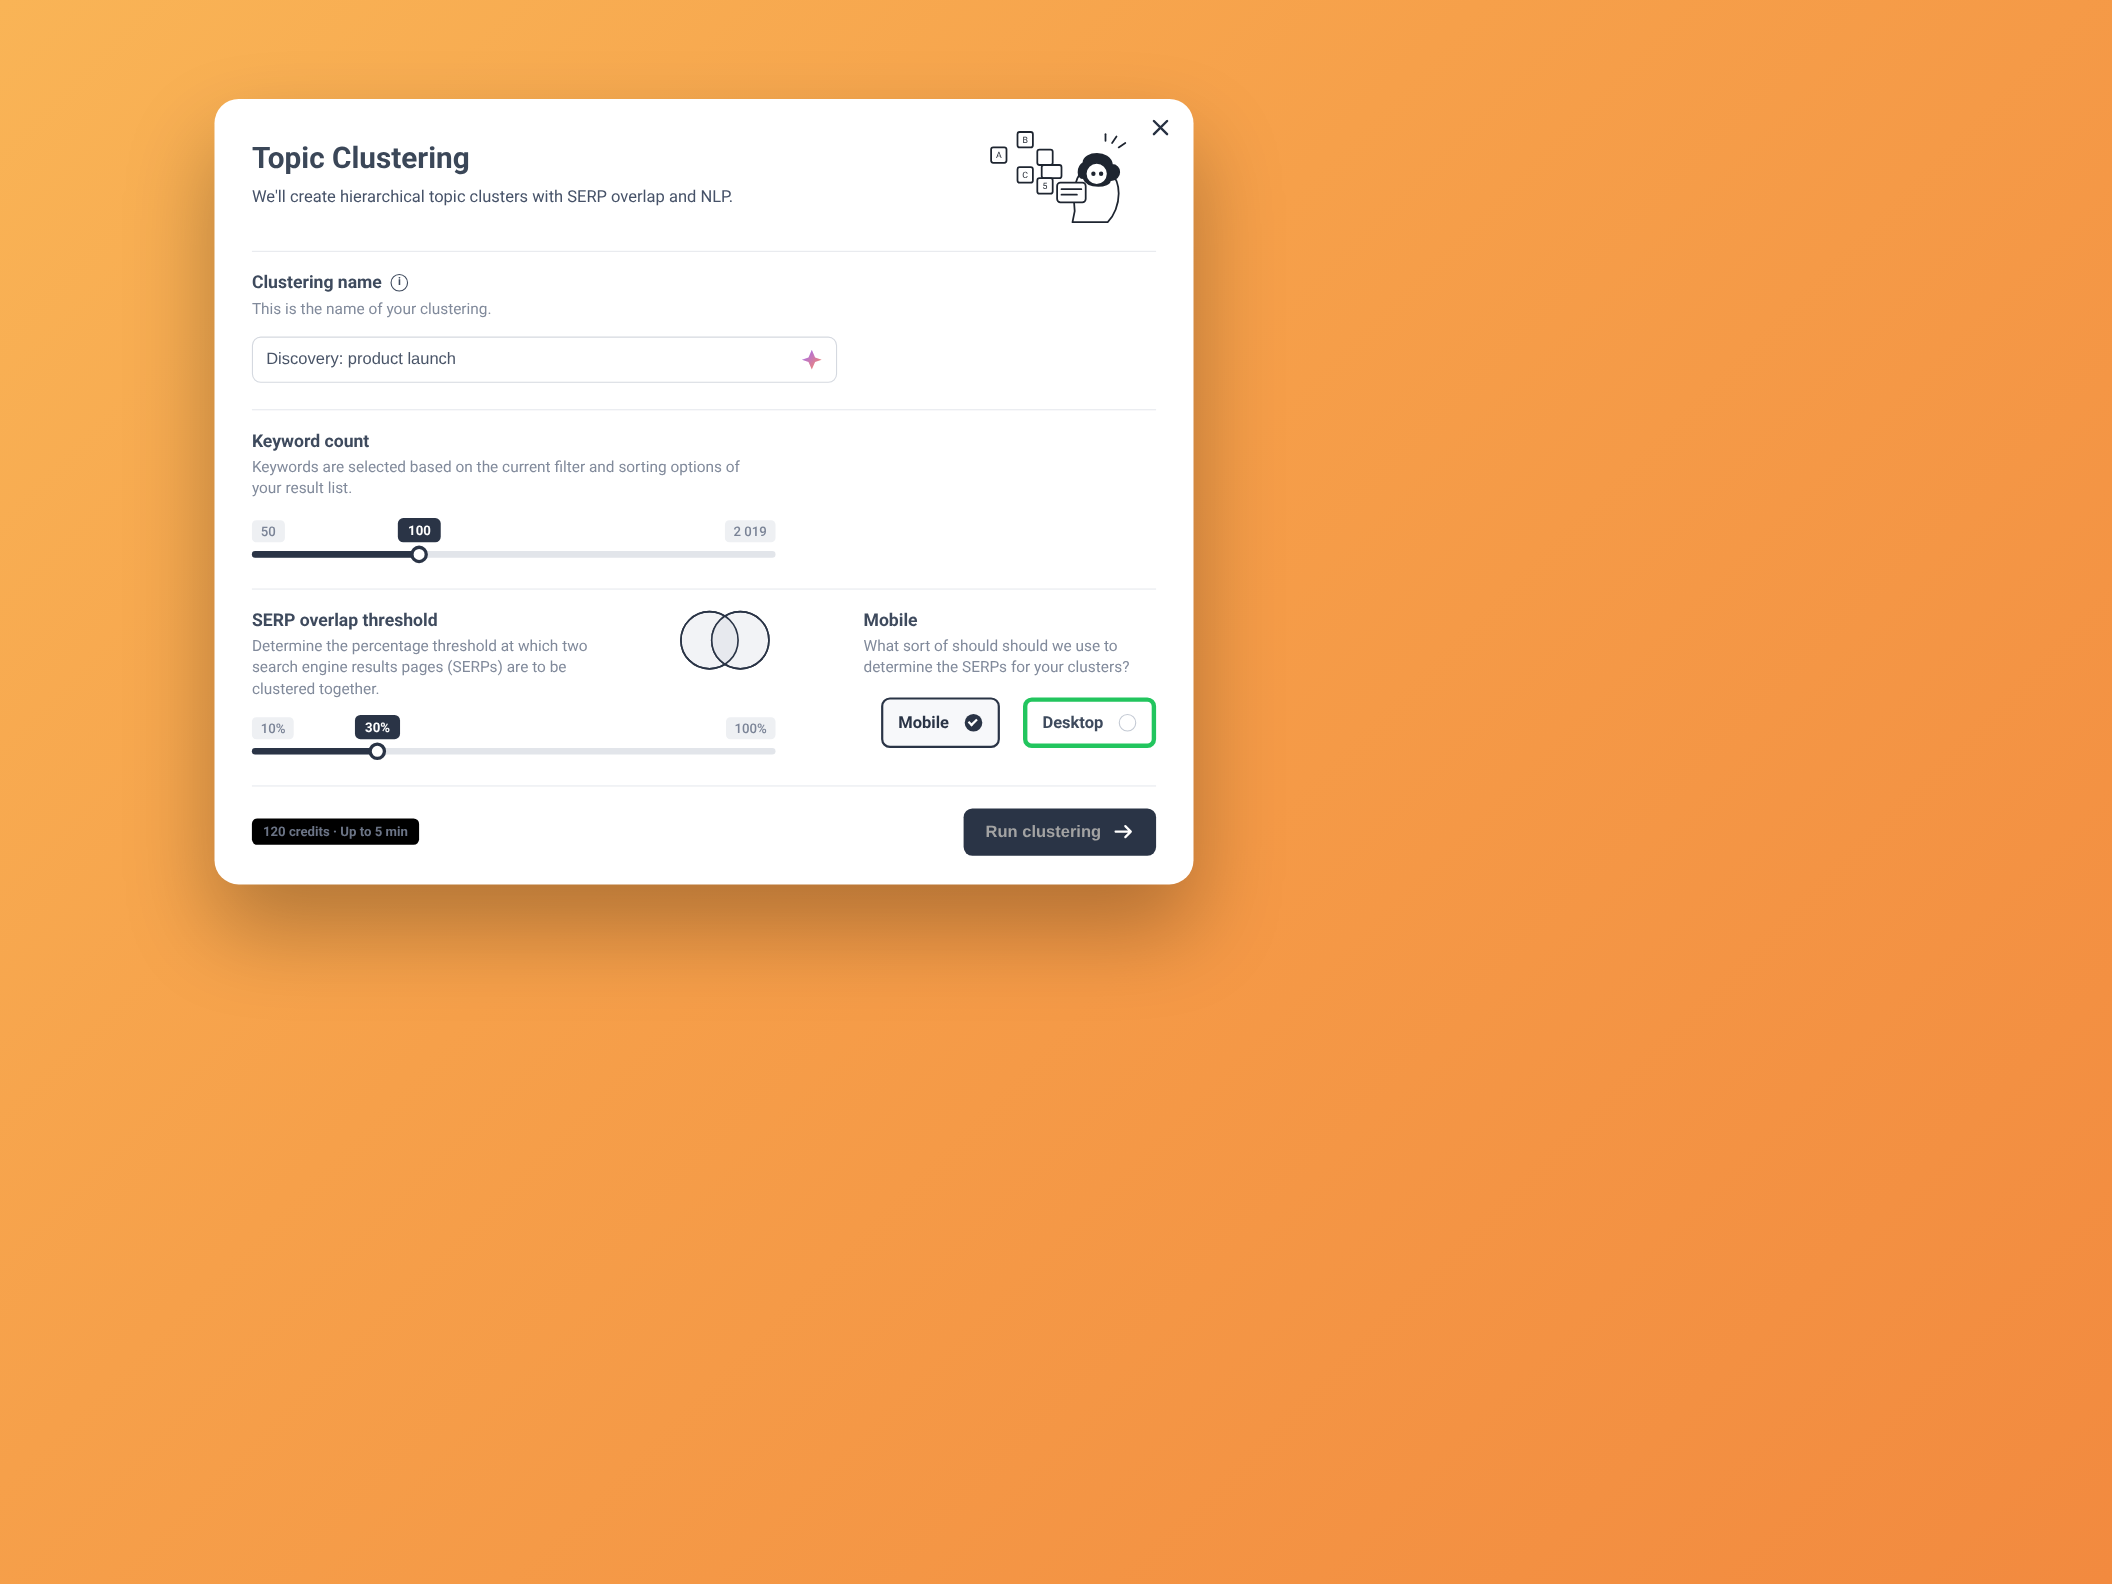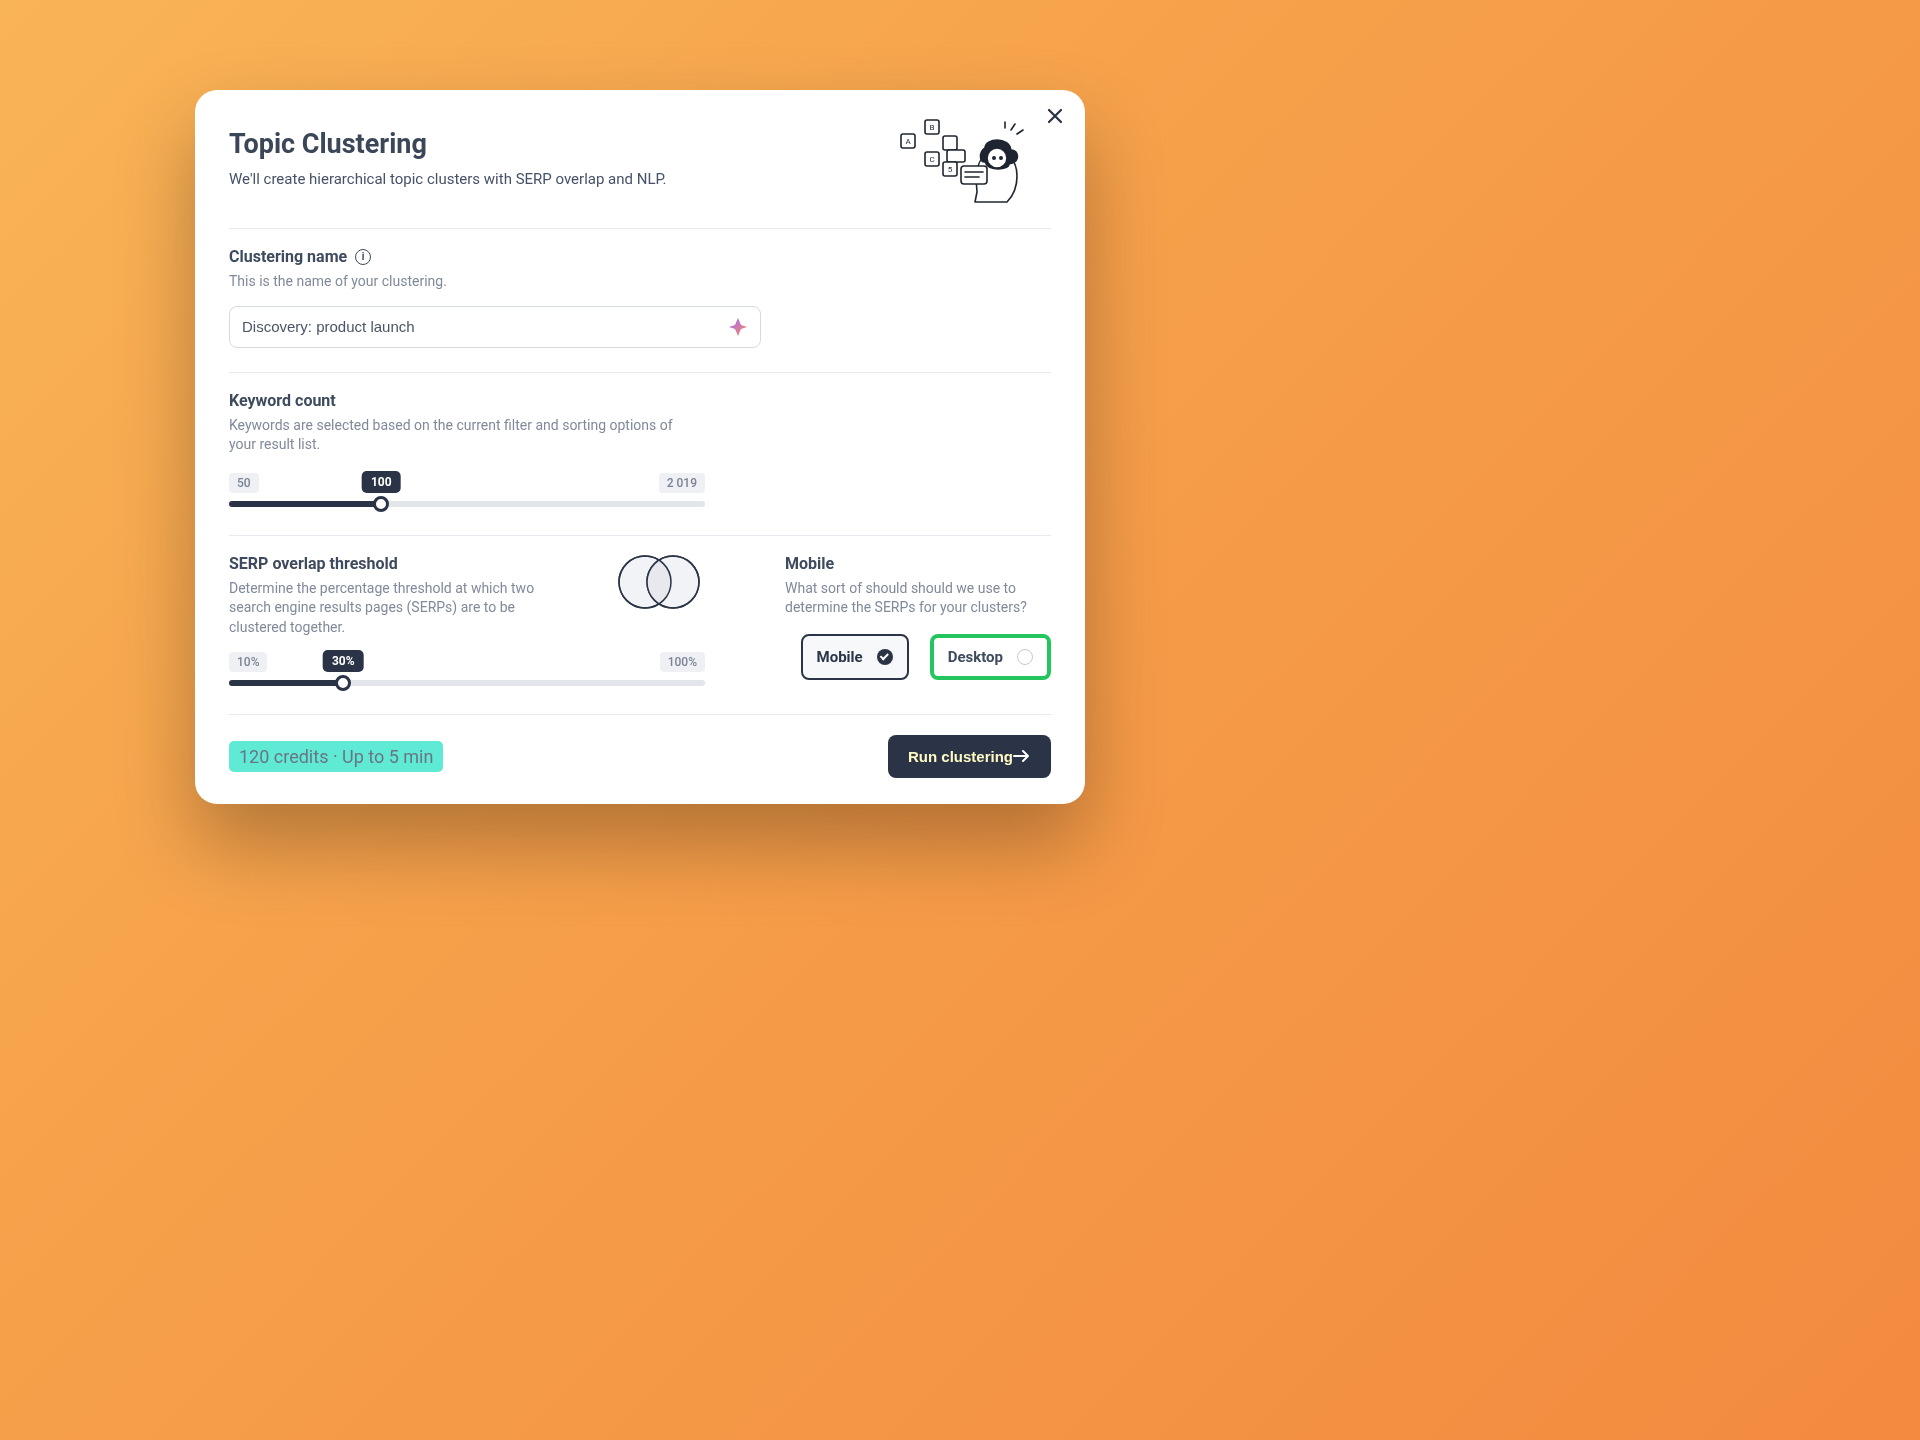--- a/index.html
+++ b/index.html
@@ -177,36 +177,36 @@
   .radio-dot.checked::after {
     content:""; width:6px; height:3px; border-left:2px solid #fff; border-bottom:2px solid #fff;
     transform: rotate(-45deg) translate(0px,-1px);
   }
   .radio-dot.unchecked { border:1.5px solid #c4cad4; }
   .footer {
     display: flex; align-items: center; justify-content: space-between;
     margin-top: 20px;
   }
   .credit-chip {
-    background: #5eead4;
+    background: #000000;
     color: #6b7486;
-    font-size: 18px;
-    font-weight: 400;
+    font-size: 12px;
+    font-weight: 700;
     padding: 5px 10px;
     border-radius: 5px;
   }
   .run-btn {
     background: #2a3446;
-    color: #fef9c3;
+    color: #a3a3a3;
     font-size: 15px;
     font-weight: 700;
     border: none;
     border-radius: 8px;
     padding: 13px 20px;
-    display: flex; align-items: center; 
+    display: flex; align-items: center; gap: 12px;
     cursor: pointer;
   }
   .run-btn svg { width: 18px; height: 14px; }
   .help-narrow { max-width: 320px; }
 </style>
 </head>
 <body>
 
 <div class="card">
 

